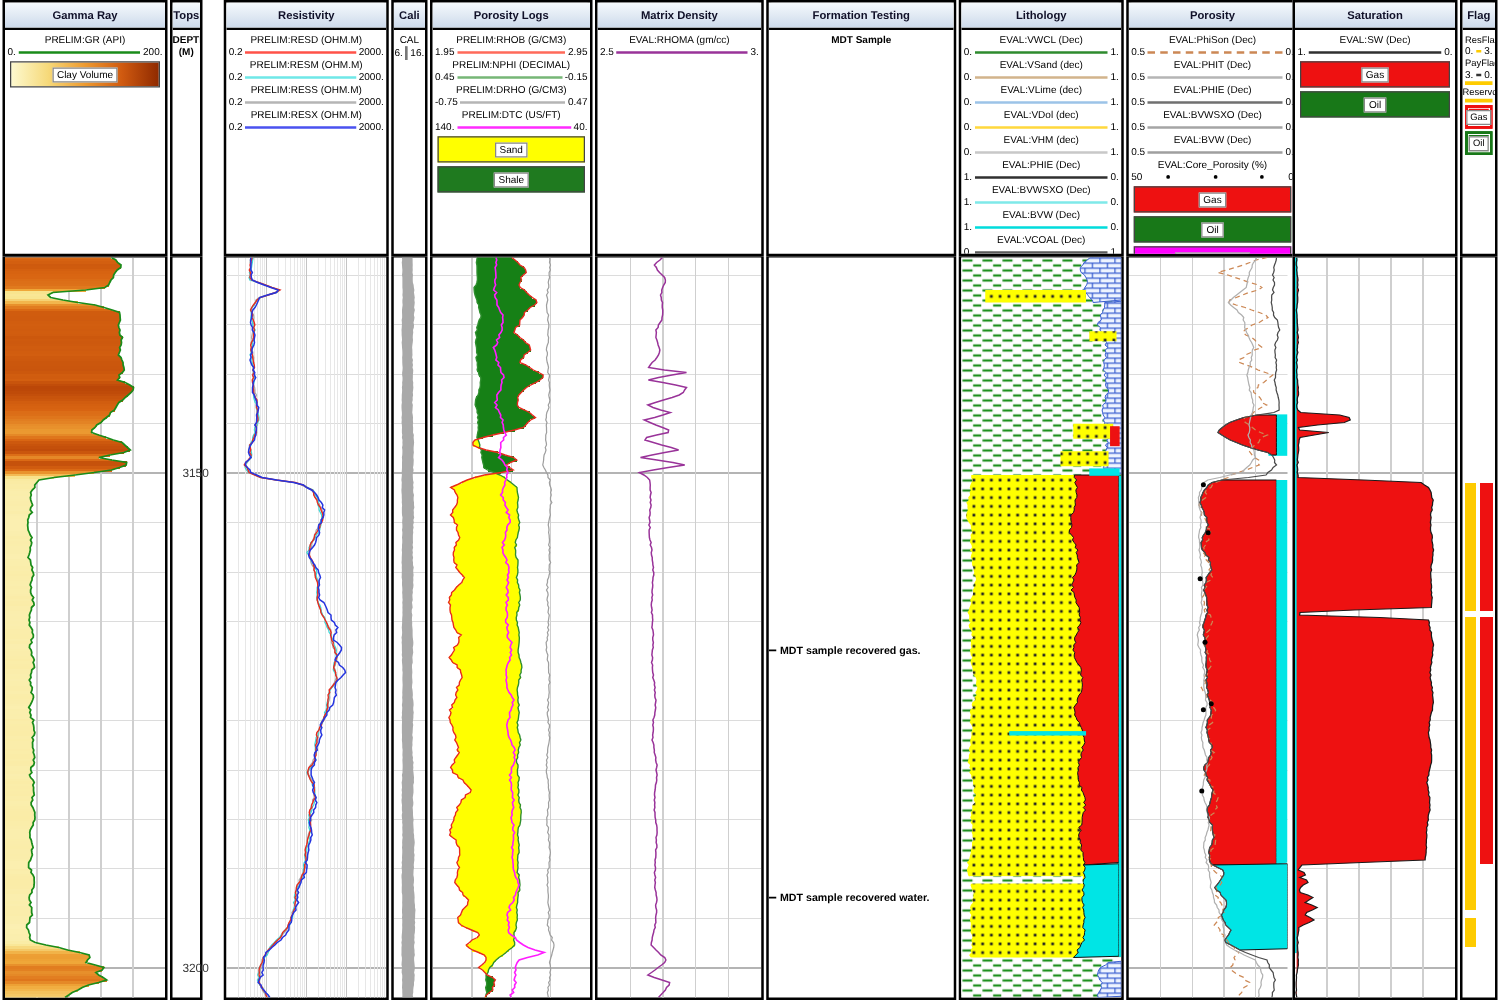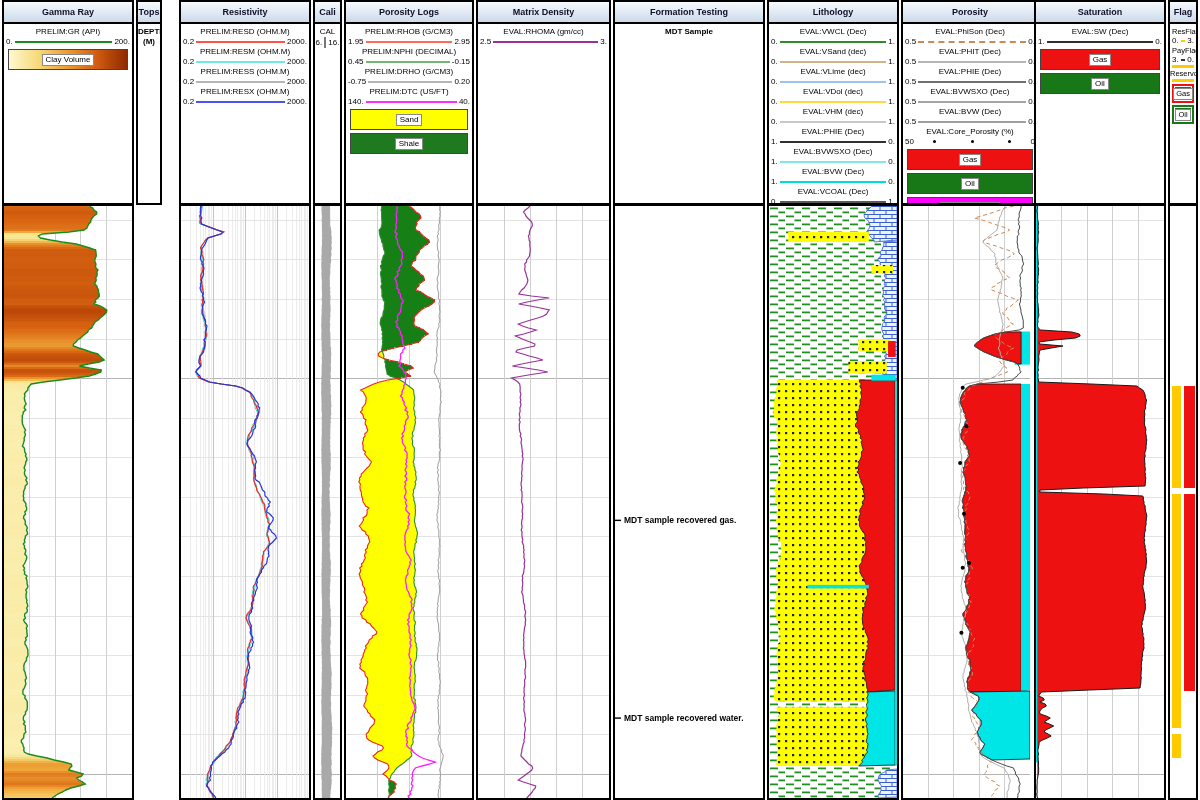--- a/index.html
+++ b/index.html
@@ -370,20 +370,26 @@
     <div class="track" style="left: 136px; width: 26px;">
       <div class="thead">
         <div class="ttitle">Tops</div>
         <div class="hcontent">
           <div class="htext">
             <div>DEPTH</div>
             <div>(M)</div>
           </div>
         </div>
       </div>
+      <div class="tbody">
+        <svg width="37" height="592" viewBox="0 0 37 592">
+          <text x="18.5" y="175.9" font-size="9.5" fill="#3a3a3a" text-anchor="middle" font-family="Liberation Sans, sans-serif">3150</text>
+          <text x="18.5" y="571.9" font-size="9.5" fill="#3a3a3a" text-anchor="middle" font-family="Liberation Sans, sans-serif">3200</text>
+        </svg>
+      </div>
     </div>
     <div class="track" style="left: 179px; width: 132px;">
       <div class="thead">
         <div class="ttitle">Resistivity</div>
         <div class="hcontent">
           <div class="hcurve">
             <div class="hname">PRELIM:RESD (OHM.M)</div>
             <div class="hscale">
               <span class="hl">0.2</span>
               <span class="hline" style="border-top: 2px solid rgb(255, 82, 72);"></span>
@@ -528,21 +534,21 @@
               <span class="hl">0.45</span>
               <span class="hline" style="border-top: 2px solid rgb(118, 182, 118);"></span>
               <span class="hr">-0.15</span>
             </div>
           </div>
           <div class="hcurve">
             <div class="hname">PRELIM:DRHO (G/CM3)</div>
             <div class="hscale">
               <span class="hl">-0.75</span>
               <span class="hline" style="border-top: 2px solid rgb(181, 181, 181);"></span>
-              <span class="hr">0.20</span>
+              <span class="hr">0.47</span>
             </div>
           </div>
           <div class="hcurve">
             <div class="hname">PRELIM:DTC (US/FT)</div>
             <div class="hscale">
               <span class="hl">140.</span>
               <span class="hline" style="border-top: 2px solid rgb(255, 43, 255);"></span>
               <span class="hr">40.</span>
             </div>
           </div>

